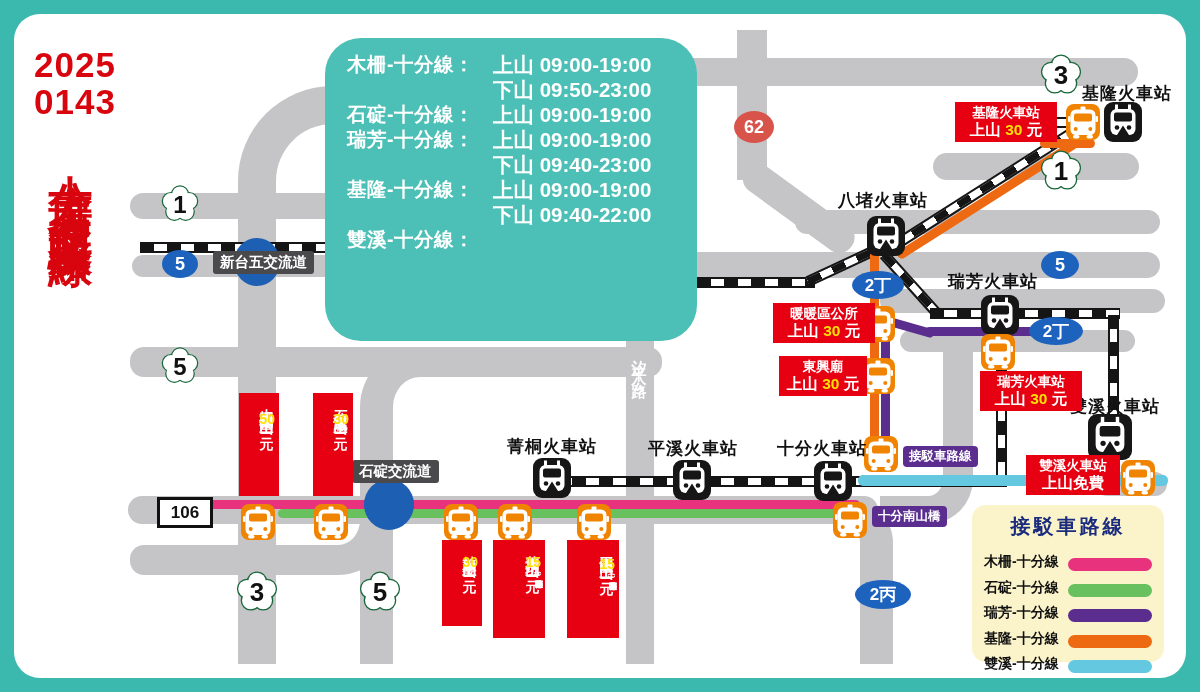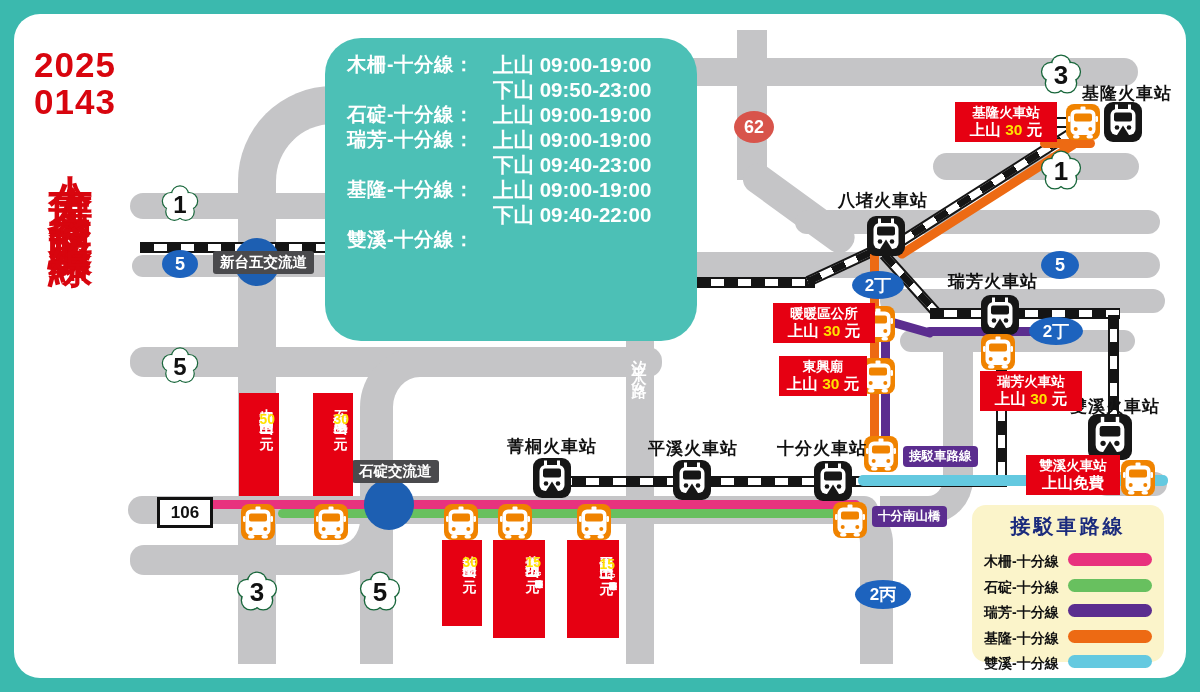--- a/index.html
+++ b/index.html
@@ -65,21 +65,21 @@
   .sched{position:absolute;left:325px;top:38px;width:372px;height:303px;background:#4CC0B6;border-radius:36px;
          z-index:20;padding:14px 20px 10px 22px;box-sizing:border-box;color:#fff;}
   .srow{display:flex;}
   .sroute{width:146px;font-weight:900;font-size:19.5px;line-height:25px;flex:none;letter-spacing:0.5px;}
   .stimes{font-weight:900;font-size:20.5px;line-height:25px;white-space:nowrap;}
   .snote{color:#F5E11A;font-weight:900;font-size:12.5px;text-align:center;line-height:19px;margin:1px 0 1px -8px;white-space:nowrap;}
   
   .legend{position:absolute;left:972px;top:505px;width:192px;height:157px;background:#FBF4CA;border-radius:14px;
           z-index:20;padding:8px 12px;box-sizing:border-box;}
   .lg-title{color:#1B2B7D;font-weight:900;font-size:20px;text-align:center;letter-spacing:3px;margin-bottom:13px;}
-  .lg-row{display:flex;align-items:flex-start;margin-bottom:7.5px;}
+  .lg-row{display:flex;align-items:flex-end;margin-bottom:7.5px;}
   .lg-label{width:84px;font-weight:900;font-size:14px;color:#111;flex:none;white-space:nowrap;}
   .lg-pill{height:13px;flex:1;border-radius:7px;}
   .lp0{background:#E8327E;} .lp1{background:#68C05F;} .lp2{background:#5B2D8F;} .lp3{background:#ED6A13;} .lp4{background:#64C9E0;}
   
   .dateblk{position:absolute;left:34px;top:46px;color:#D8050E;font-weight:900;font-size:35px;line-height:37px;z-index:21;letter-spacing:1px;}
   .vtitle{position:absolute;left:49px;top:140px;height:530px;color:#D8050E;font-weight:900;font-size:44px;
           writing-mode:vertical-rl;text-orientation:upright;letter-spacing:7px;z-index:21;line-height:1;}
   .footnote{position:absolute;left:518px;top:634px;color:#E60012;font-weight:900;font-size:21px;letter-spacing:1px;z-index:21;}
   .xiping{position:absolute;left:629px;top:348px;color:#fff;font-weight:900;font-size:15px;writing-mode:vertical-rl;
           text-orientation:upright;letter-spacing:8px;z-index:5;}

